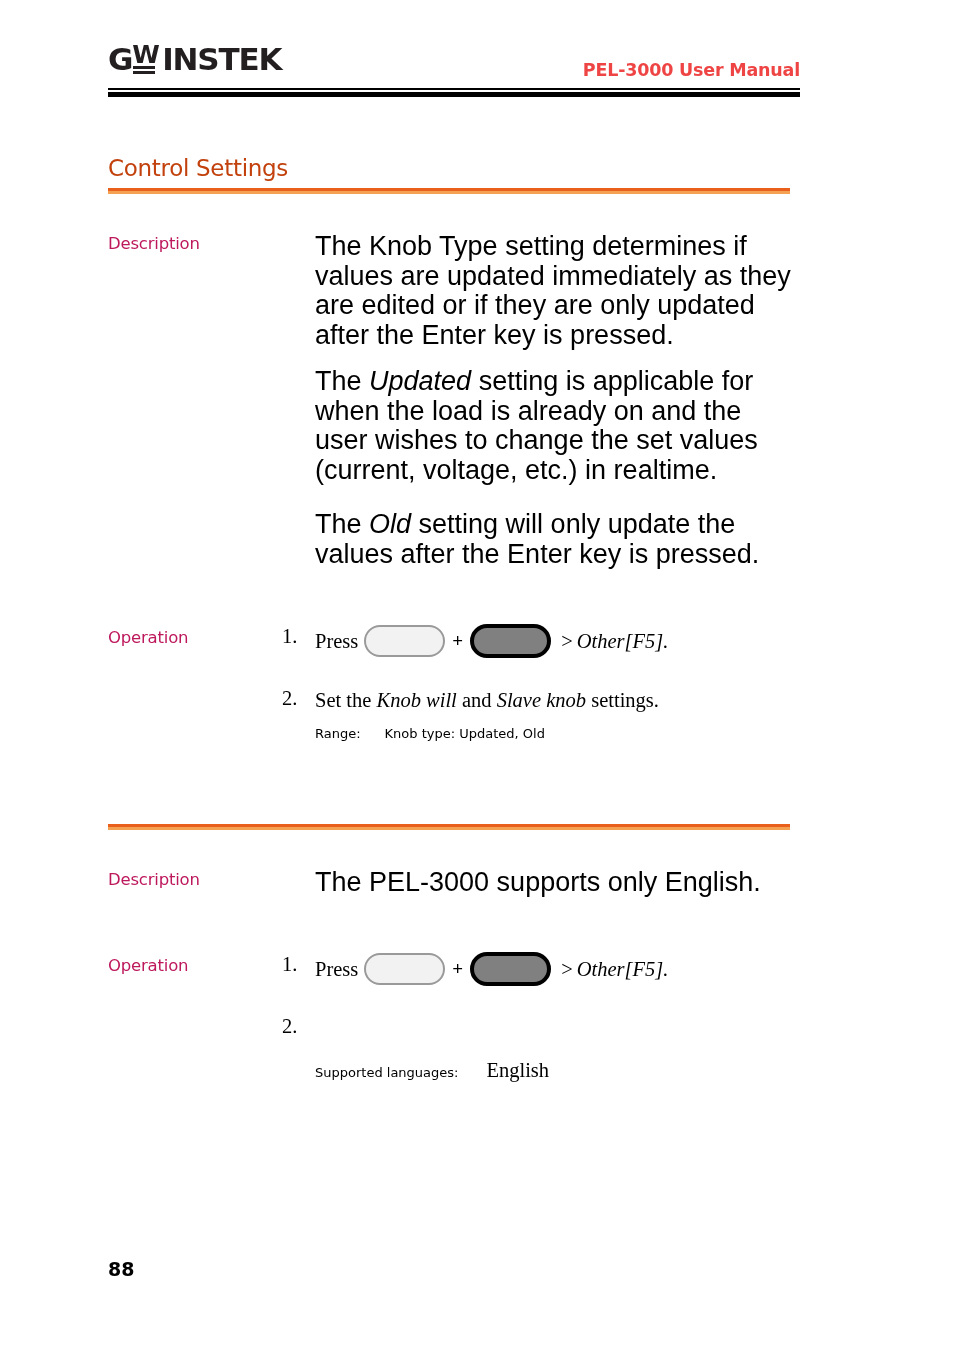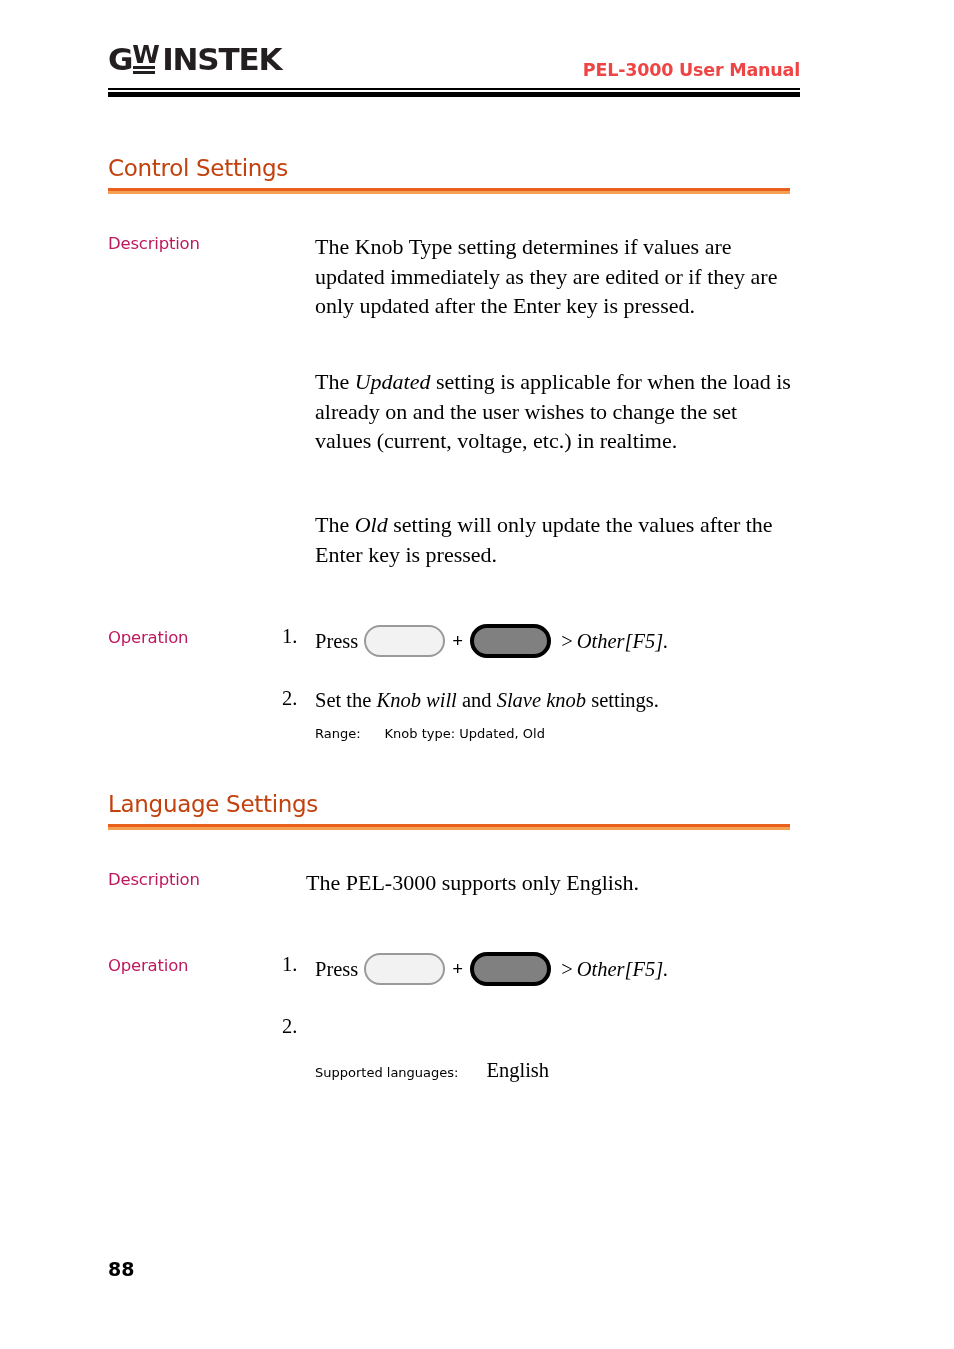--- a/index.html
+++ b/index.html
@@ -131,22 +131,22 @@
   .label {
     position: absolute;
     font-family: "DejaVu Sans", sans-serif;
     font-size: 16.5px;
     letter-spacing: -0.2px;
     color: #be185d;
     white-space: nowrap;
   }
   .body-text {
     position: absolute;
-    font-family: Liberation Serif, serif;
-    font-size: 22px;
+    font-family: Liberation Sans, sans-serif;
+    font-size: 27px;
     line-height: 29.5px;
     color: #000000;
   }
   .body-text em { font-style: italic; }
 
   .step-num {
     position: absolute;
     font-family: "Liberation Serif", serif;
     font-size: 20.5px;
     color: #000000;
@@ -278,29 +278,28 @@
   <div class="step-num" style="left:282px; top:687px;">2.</div>
 
   <div class="step-body" style="left:315px; top:686px;">
     <span>Set the </span><em>Knob will</em><span> and </span><em>Slave knob</em><span> settings.</span>
   </div>
 
   <div class="step-body" style="left:315px; top:717px;">
     <span class="sans-inline">Range:</span><span style="display:inline-block; width:24px;"></span><span class="sans-inline">Knob type: Updated, Old</span>
   </div>
 
-  <div class="section-heading" style="left:108px; top:791px;">Language Settings</div>
   <div class="section-rule" style="top:824px;">
     <div class="top"></div>
     <div class="bottom"></div>
   </div>
 
   <div class="label" style="left:108px; top:870px;">Description</div>
 
-  <div class="body-text" style="left:306px; top:868px; width:480px;">
+  <div class="body-text" style="left:315px; top:868px; width:480px;">
     <span>The PEL-3000 supports only English.</span>
   </div>
 
   <div class="label" style="left:108px; top:956px;">Operation</div>
 
   <div class="step-num" style="left:282px; top:953px;">1.</div>
 
   <div class="keyrow" style="left:315px; top:952px;">
     <span>Press</span>
     <span class="key-light"></span>

